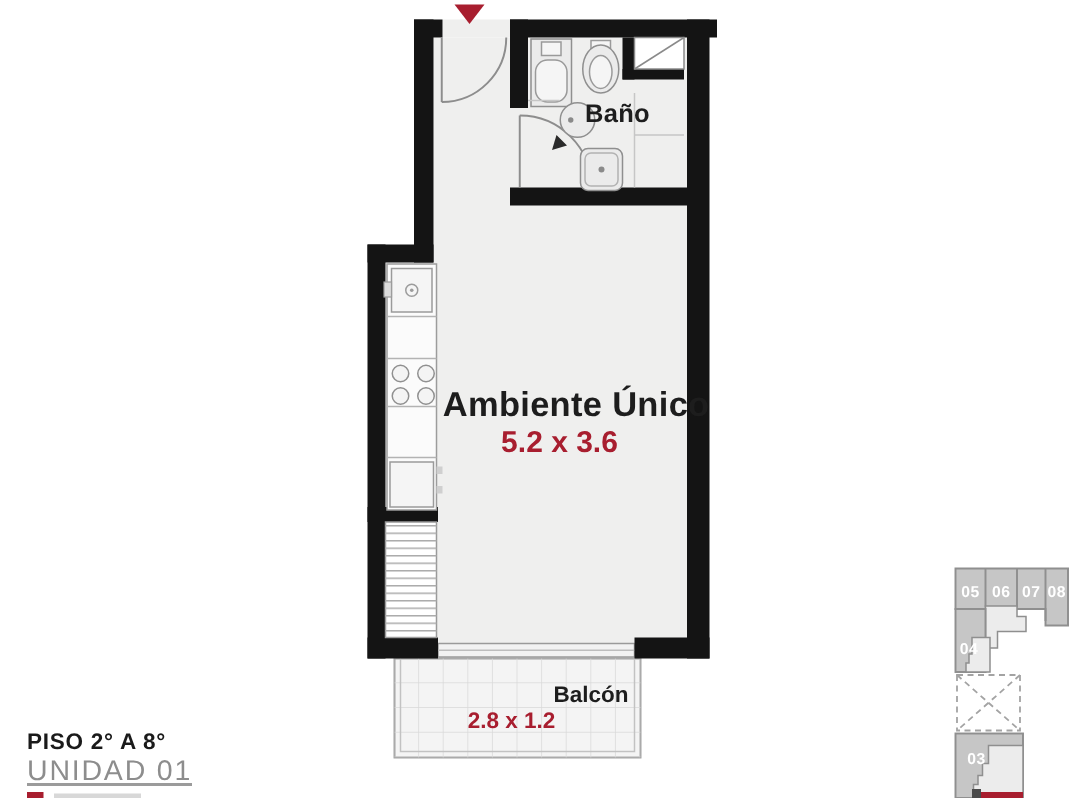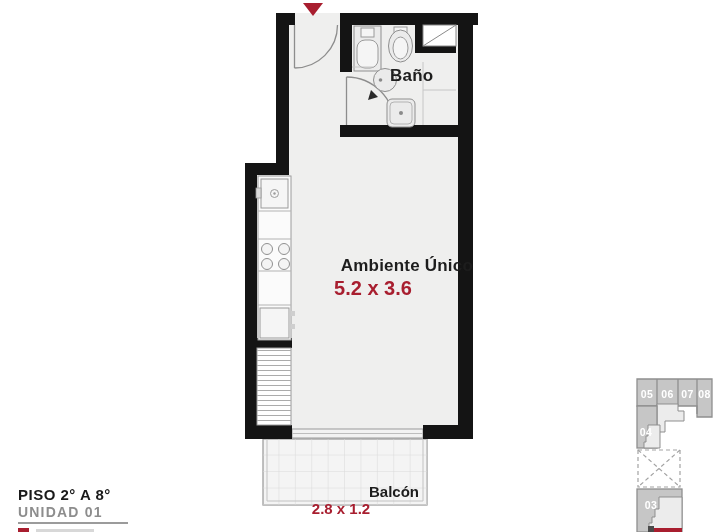--- a/index.html
+++ b/index.html
@@ -18,30 +18,30 @@
   .kp-unit{fill:var(--keyplan-fill,#c6c6c6);stroke:var(--keyplan-stroke,#8f8f8f);stroke-width:1.3;}
   .kp-light{fill:var(--keyplan-light,#ececec);stroke:var(--keyplan-stroke,#8f8f8f);stroke-width:1;}
   .kp-num{fill:#ffffff;font-family:"Liberation Sans",sans-serif;font-size:10.5px;font-weight:700;text-anchor:middle;letter-spacing:.3px;}
   .kp-dash{fill:#ffffff;stroke:#a3a3a3;stroke-width:1.2;stroke-dasharray:4 3;}
   .kp-dashline{stroke:#a3a3a3;stroke-width:1.2;stroke-dasharray:4 3;fill:none;}
 
   .lbl{position:absolute;color:var(--label,#1d1d1d);font-weight:700;white-space:nowrap;text-align:right;}
   .bath-label{left:390px;top:66px;font-size:17px;letter-spacing:.2px;}
   .room-wrap{position:absolute;text-align:center;}
   .main-wrap{left:273px;top:256px;width:200px;}
-  .main-name{font-size:17px;letter-spacing:.2px;}
+  .main-name{font-size:23px;letter-spacing:.2px;}
   .main-dims{font-size:20px;margin-top:1px;}
-  .balc-wrap{left:263px;top:455px;width:156px;margin-top:28px;}
+  .balc-wrap{left:263px;top:455px;width:156px;}
   .balc-name{font-size:15px;}
   .balc-dims{font-size:15px;margin-top:0;}
   .dims{color:var(--accent,#a81e2f);font-weight:700;}
 
   .footer{position:absolute;left:18px;top:486px;}
   .floor-title{font-size:15px;font-weight:700;color:#1a1a1a;letter-spacing:.5px;white-space:nowrap;}
-  .unit-title{font-size:14px;font-weight:700;color:var(--muted,#8d8d8d);letter-spacing:1.2px;margin-top:1px;white-space:nowrap;}
+  .unit-title{font-size:19px;font-weight:400;color:var(--muted,#8d8d8d);letter-spacing:1.2px;margin-top:1px;white-space:nowrap;}
   .footer-rule{position:absolute;left:18px;top:522px;width:110px;height:2px;background:#9b9b9b;}
   .legend-swatch{position:absolute;left:18px;top:528px;width:11px;height:4px;background:var(--accent,#a81e2f);}
   .legend-texthint{position:absolute;left:36px;top:529px;width:58px;height:3px;background:#d8d8d8;}
 </style>
 </head>
 <body>
 
 <div class="stage">
 
   <svg width="720" height="532" viewBox="0 0 720 532">

